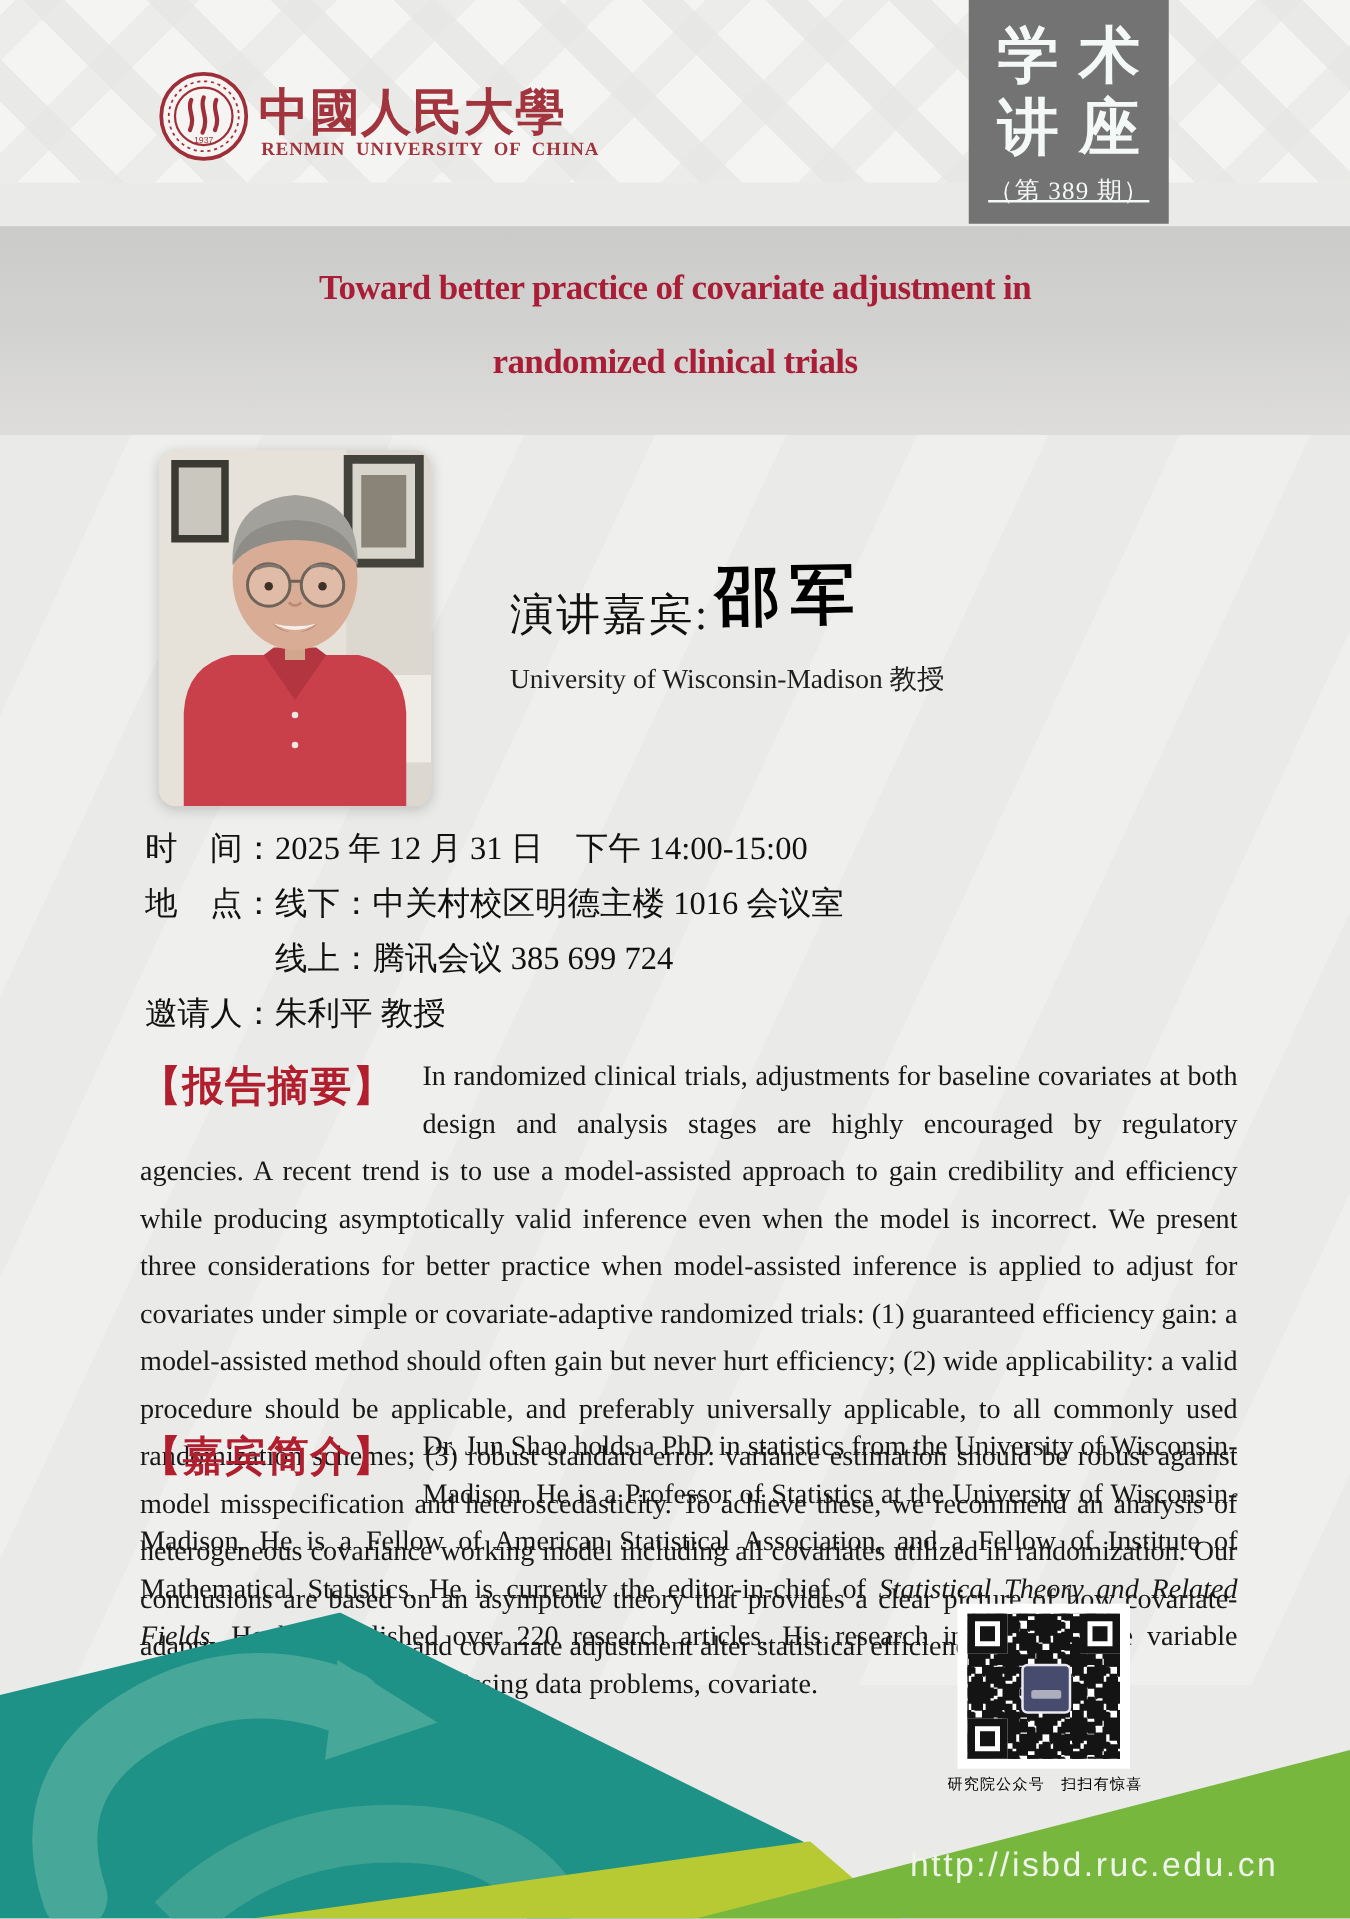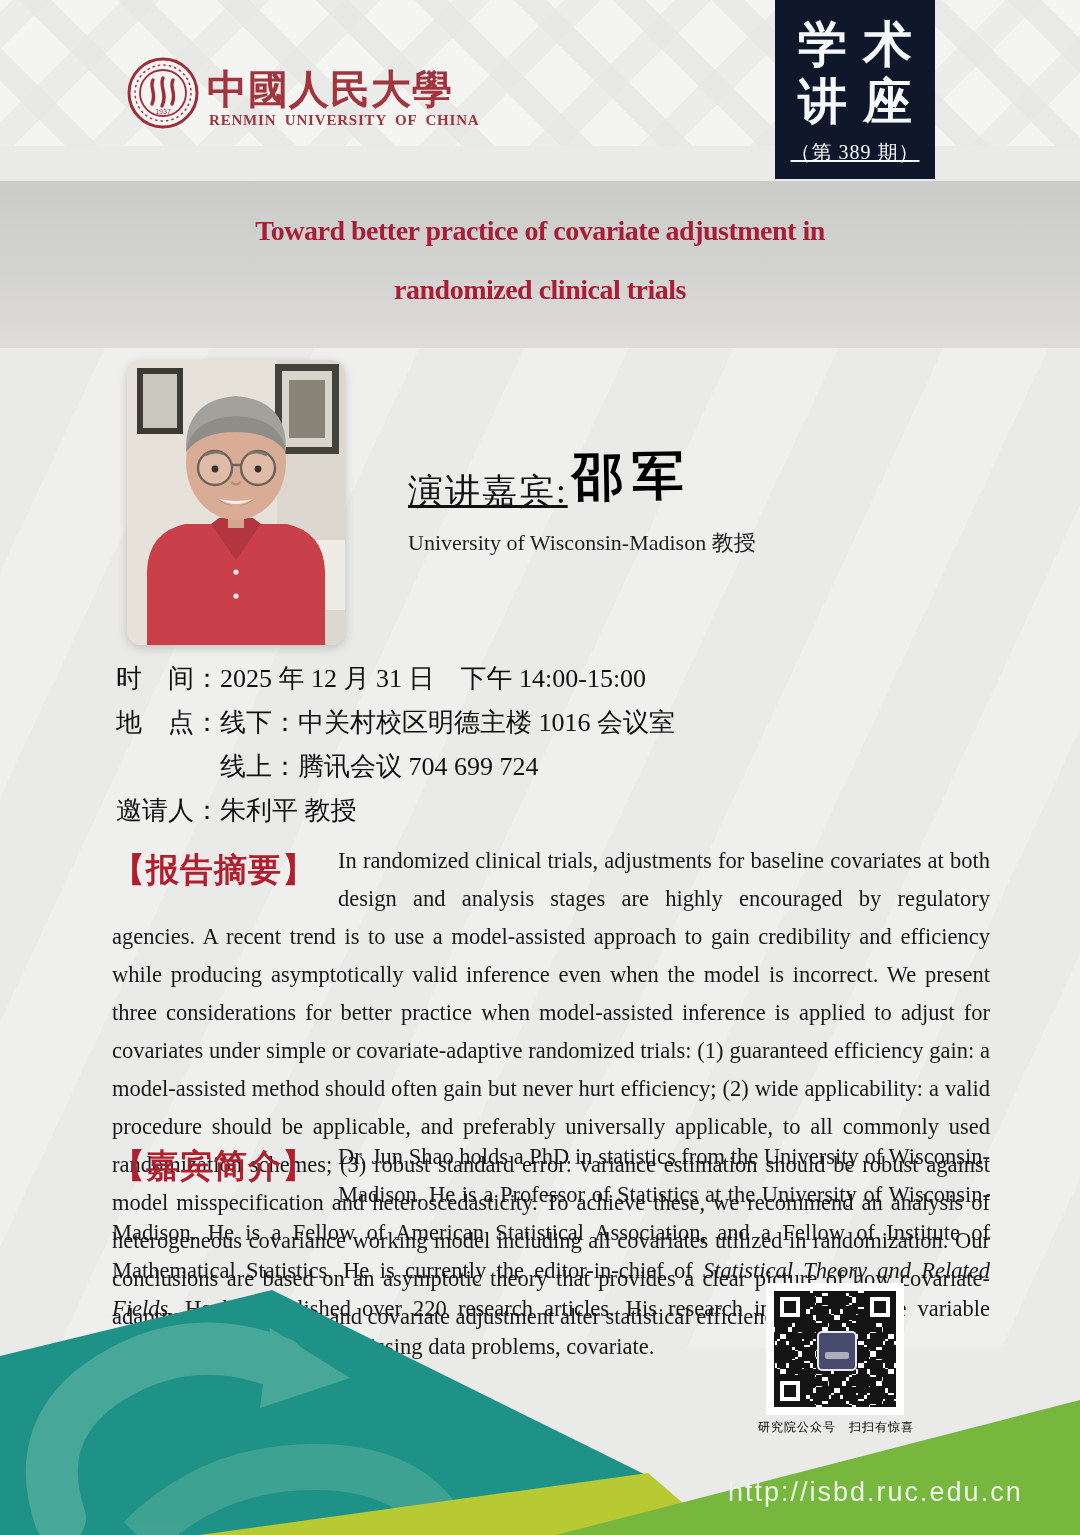--- a/index.html
+++ b/index.html
@@ -13,38 +13,38 @@
   .header-chevrons{position:absolute;inset:0;opacity:.55;pointer-events:none;
     background:
       repeating-linear-gradient(45deg, rgba(220,220,218,.0) 0 46px, rgba(219,219,217,.8) 46px 70px),
       repeating-linear-gradient(-45deg, rgba(228,228,226,.0) 0 52px, rgba(222,222,220,.7) 52px 78px);
   }
   .logo{position:absolute;left:126px;top:55px;width:74px;height:76px;}
   .univ-cn{position:absolute;left:207px;top:62px;font-size:40px;font-weight:700;
     color:#a2343e;letter-spacing:1px;white-space:nowrap;}
   .univ-en{position:absolute;left:209px;top:112px;font-size:15px;font-weight:700;
     color:#a2343e;letter-spacing:.8px;word-spacing:4px;white-space:nowrap;}
-  .badge{position:absolute;left:775px;top:0;width:160px;height:179px;background:#0f172a;
+  .badge{position:absolute;left:775px;top:0;width:160px;height:179px;background:#737373;
     color:#f4f8f7;text-align:center;}
   .badge-line{font-size:49px;line-height:57px;letter-spacing:16px;padding-left:16px;font-weight:600;}
   .badge-line.first{margin-top:16px;}
   .badge-issue{font-size:20px;margin-top:9px;letter-spacing:1px;text-decoration:underline;}
   
   .title-band{position:absolute;left:0;top:181px;width:1080px;height:167px;
     background:linear-gradient(180deg,#cbcbc9 0%,#d3d3d1 55%,#dedddb 100%);}
   .title{position:absolute;left:0;top:20px;width:1080px;text-align:center;
     color:#a91e36;font-weight:700;font-size:28px;line-height:59px;letter-spacing:-.5px;}
   
   .stripes{position:absolute;left:0;top:348px;width:1080px;height:1000px;pointer-events:none;
     background:repeating-linear-gradient(115deg, rgba(255,255,255,0) 0 95px,
       rgba(255,255,255,.45) 95px 190px);opacity:.55;}
   
   .portrait{position:absolute;left:127px;top:360px;width:218px;height:285px;border-radius:14px;
     overflow:hidden;box-shadow:0 3px 10px rgba(0,0,0,.18);background:#e3dfd7;}
-  .speaker-label{position:absolute;left:408px;top:468px;font-size:35px;color:#111;letter-spacing:2px;text-decoration:underline;}
+  .speaker-label{position:absolute;left:408px;top:468px;font-size:35px;color:#111;letter-spacing:2px;}
   .speaker-name{position:absolute;left:572px;top:442px;font-size:52px;font-weight:900;color:#000;
     letter-spacing:8px;transform:rotate(-1deg);}
   .speaker-affil{position:absolute;left:408px;top:528px;font-size:22px;color:#1e1e1e;}
   
   .info{position:absolute;left:116px;top:662px;font-size:26px;color:#111;}
   .info-row{height:44px;line-height:34px;white-space:pre;}
   .info-label{white-space:pre;}
   .info-label.ghost{visibility:hidden;}
   
   .section{position:absolute;left:112px;width:878px;text-align:justify;
@@ -154,21 +154,21 @@
     </svg>
   </div>
 
   <div class="speaker-label">演讲嘉宾:</div>
   <div class="speaker-name">邵军</div>
   <div class="speaker-affil">University of Wisconsin-Madison 教授</div>
 
   <div class="info">
     <div class="info-row"><span class="info-label">时　间：</span><span>2025 年 12 月 31 日　下午 14:00-15:00</span></div>
     <div class="info-row"><span class="info-label">地　点：</span><span>线下：中关村校区明德主楼 1016 会议室</span></div>
-    <div class="info-row"><span class="info-label ghost">地　点：</span><span>线上：腾讯会议 704 699 724</span></div>
+    <div class="info-row"><span class="info-label ghost">地　点：</span><span>线上：腾讯会议 385 699 724</span></div>
     <div class="info-row"><span class="info-label">邀请人：</span><span>朱利平 教授</span></div>
   </div>
 
   <div class="section abstract">
     <span class="section-label">【报告摘要】</span>
     <span>In randomized clinical trials, adjustments for baseline covariates at both design and analysis stages are highly encouraged by regulatory agencies. A recent trend is to use a model-assisted approach to gain credibility and efficiency while producing asymptotically valid inference even when the model is incorrect. We present three considerations for better practice when model-assisted inference is applied to adjust for covariates under simple or covariate-adaptive randomized trials: (1) guaranteed efficiency gain: a model-assisted method should often gain but never hurt efficiency; (2) wide applicability: a valid procedure should be applicable, and preferably universally applicable, to all commonly used randomization schemes; (3) robust standard error: variance estimation should be robust against model misspecification and heteroscedasticity. To achieve these, we recommend an analysis of heterogeneous covariance working model including all covariates utilized in randomization. Our conclusions are based on an asymptotic theory that provides a clear picture of how covariate-adaptive randomization and covariate adjustment alter statistical efficiency.</span>
   </div>
 
   <div class="section bio">
     <span class="section-label">【嘉宾简介】</span>

